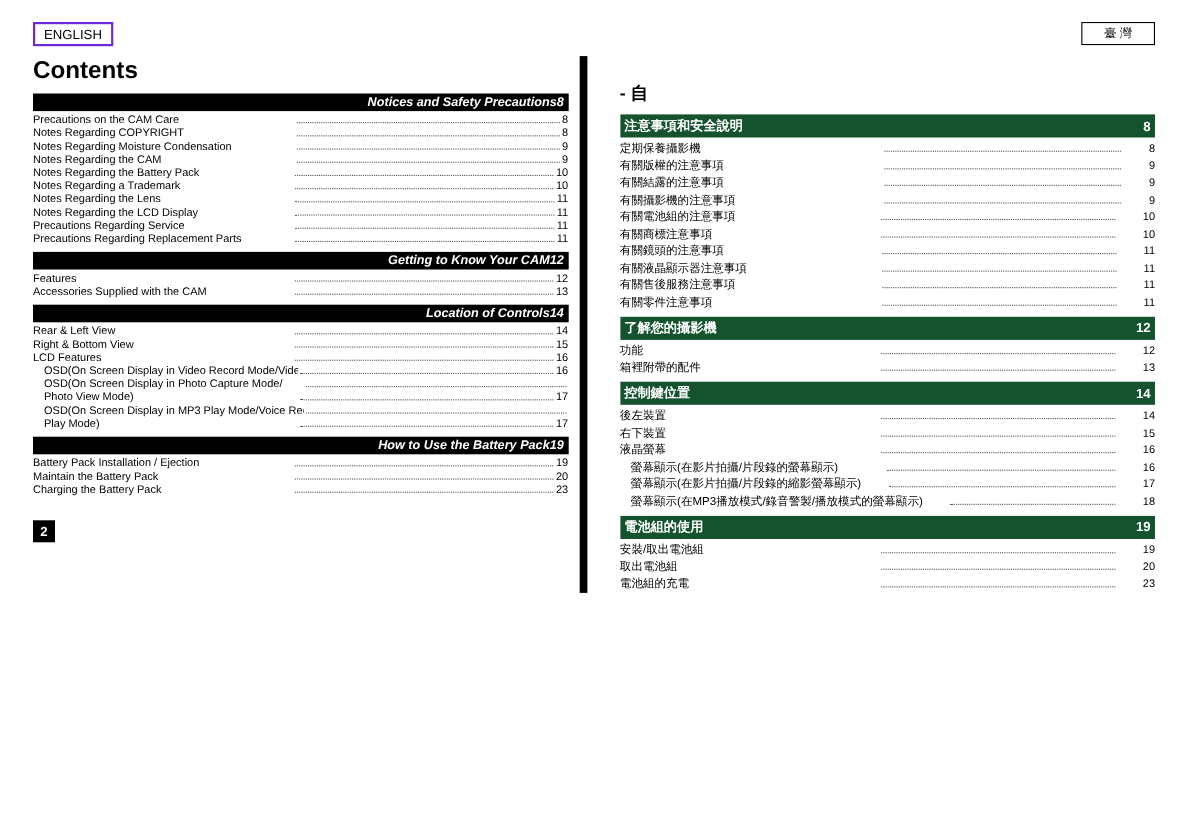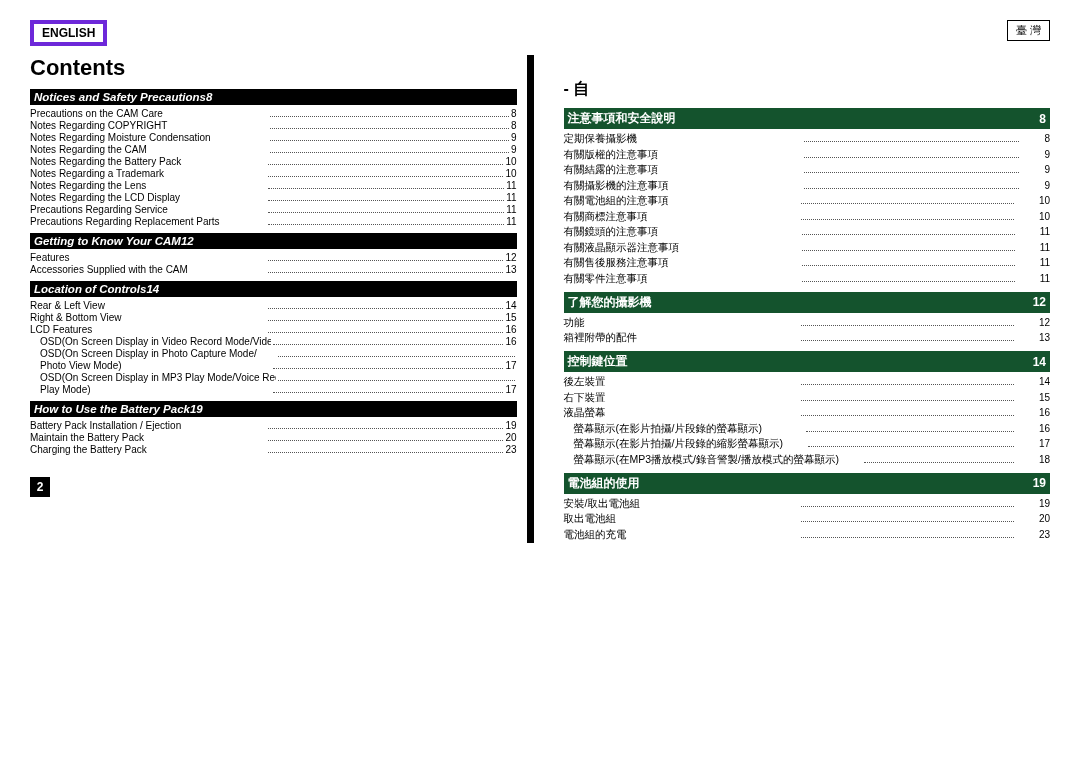--- a/index.html
+++ b/index.html
@@ -29,30 +29,30 @@
       flex: 1;
       padding-right: 10px;
       border-right: 7px solid #000000;
     }
     .right-col {
       flex: 1;
       padding-left: 10px;
     }
     .lang-badge {
       display: inline-block;
-      border: 4px solid #6d28d9;
+      border: 2px solid #6d28d9;
       padding: 2px 8px;
-      font-weight: bold;
+      font-weight: normal;
       font-size: 12px;
       margin-bottom: 4px;
     }
     .right-lang-badge {
       display: inline-block;
       border: 1px solid #000;
-      padding: 2px 8px;
+      padding: 2px 20px;
       font-size: 11px;
       float: right;
       margin-bottom: 4px;
     }
     .contents-title {
       font-size: 22px;
       font-weight: bold;
       margin-bottom: 8px;
     }
     .right-title {
@@ -64,26 +64,26 @@
     }
     .section-header {
       background: #000;
       color: #fff;
       font-style: italic;
       font-weight: bold;
       font-size: 11.5px;
       padding: 2px 4px;
       margin: 6px 0 3px 0;
       display: flex;
-      justify-content: flex-start;
+      justify-content: flex-end;
       align-items: center;
     }
     .toc-entry {
       display: flex;
-      justify-content: space-between;
+      justify-content: flex-end;
       align-items: baseline;
       margin: 1px 0;
       font-size: 10px;
     }
     .toc-entry .label {
       flex: 1;
       white-space: nowrap;
       overflow: hidden;
     }
     .toc-entry .dots {

